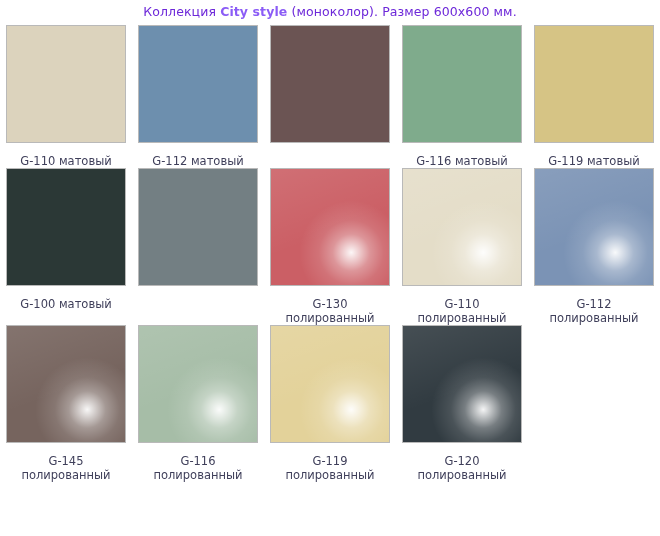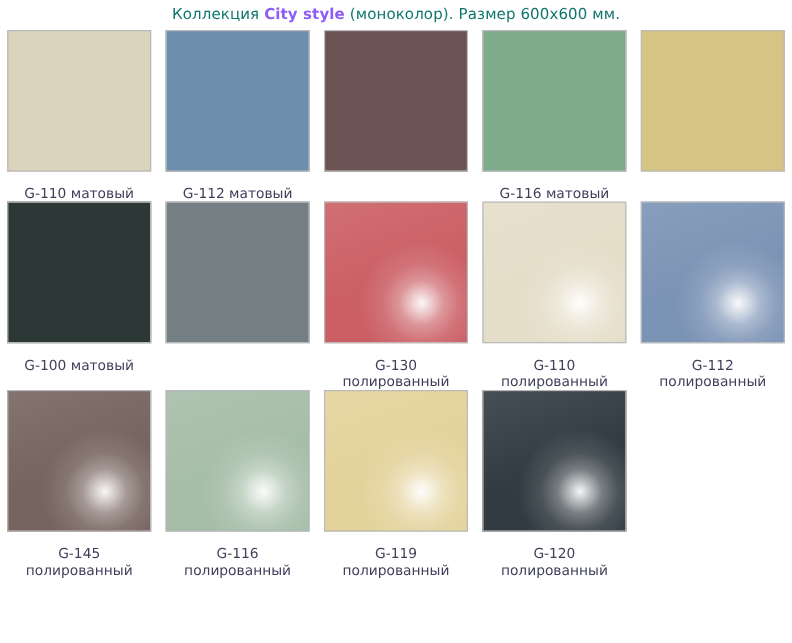--- a/index.html
+++ b/index.html
@@ -26,21 +26,21 @@
     font-weight: bold;
     color: #3b3b4f;
     letter-spacing: 0.1px;
     white-space: nowrap;
   }
   .header-title .brand {
     color: #8b5cf6;
   }
   .header-title .normal {
     font-weight: normal;
-    color: #0f766e;
+    color: #6d28d9;
     margin-top: 48px;
   }
 
   
   .grid {
     display: grid;
     grid-template-columns: repeat(5, 132px);
     width: 636px;
     box-sizing: border-box;
     padding: 0;
@@ -106,20 +106,21 @@
     </div>
     <div class="cell">
       <div class="swatch" style="background: rgb(107, 84, 83); border-color: rgb(185, 185, 185);"></div>
     </div>
     <div class="cell">
       <div class="swatch" style="background: rgb(127, 171, 140); border-color: rgb(185, 185, 185);"></div>
       <div class="caption">G-116 матовый</div>
     </div>
     <div class="cell">
       <div class="swatch" style="background: rgb(214, 196, 133); border-color: rgb(185, 185, 185);"></div>
+      <div class="caption">G-119 матовый</div>
     </div>
     <div class="cell">
       <div class="swatch" style="background: rgb(43, 56, 54); border-color: rgb(185, 185, 185);"></div>
       <div class="caption">G-100 матовый</div>
     </div>
     <div class="cell">
       <div class="swatch" style="background: rgb(115, 127, 131); border-color: rgb(185, 185, 185);"></div>
     </div>
     <div class="cell">
       <div class="swatch" style="background: rgb(203, 95, 101); border-color: rgb(185, 185, 185);">

